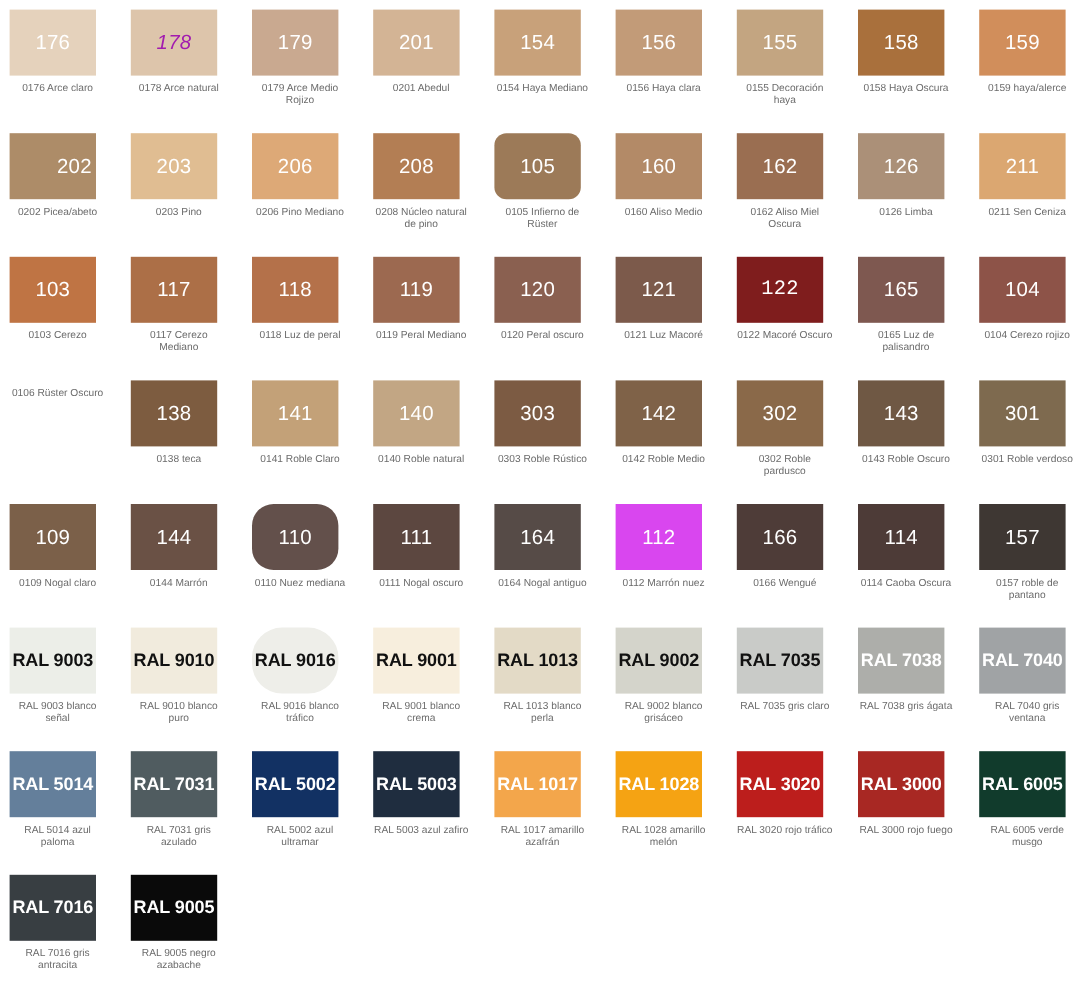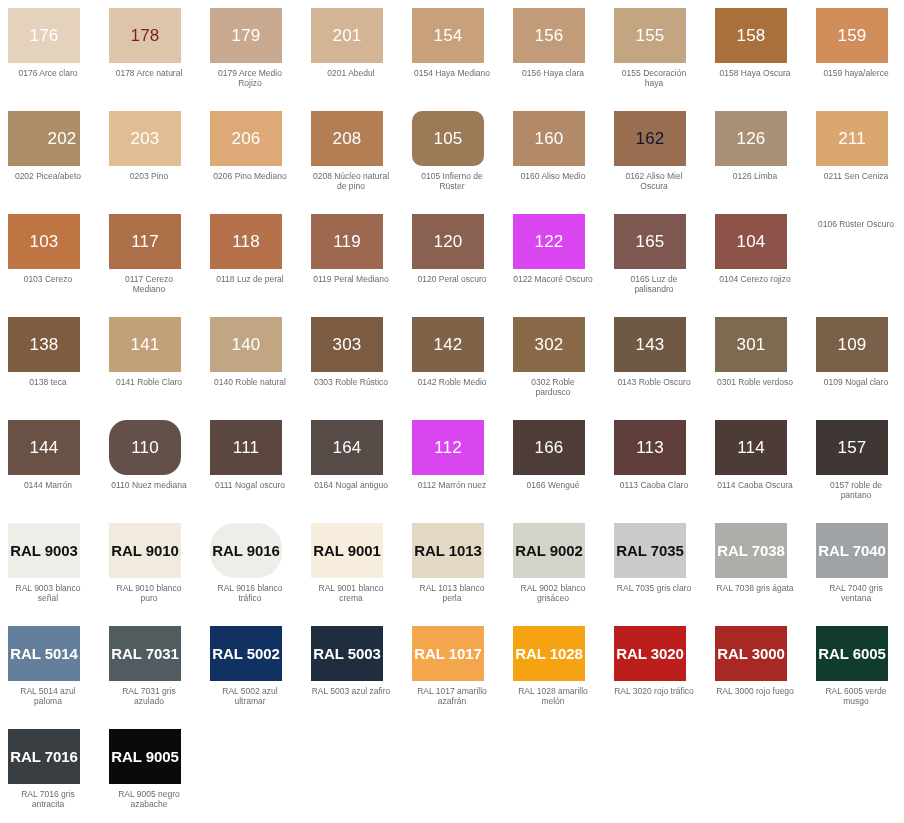--- a/index.html
+++ b/index.html
@@ -65,21 +65,21 @@
 
 <div id="palette-grid">
     <div class="swatch-cell">
       <div class="swatch-chip" style="background: rgb(229, 210, 188);">
         <span class="swatch-code" style="color: rgb(255, 255, 255);">176</span>
       </div>
       <div class="swatch-label">0176 Arce claro</div>
     </div>
     <div class="swatch-cell">
       <div class="swatch-chip" style="background: rgb(221, 197, 171);">
-        <span class="swatch-code" style="color: #7f1d1d;">178</span>
+        <span class="swatch-code" style="color: #a21caf; font-style: italic;">178</span>
       </div>
       <div class="swatch-label">0178 Arce natural</div>
     </div>
     <div class="swatch-cell">
       <div class="swatch-chip" style="background: rgb(201, 169, 144);">
         <span class="swatch-code" style="color: rgb(255, 255, 255);">179</span>
       </div>
       <div class="swatch-label">0179 Arce Medio Rojizo</div>
     </div>
     <div class="swatch-cell">
@@ -149,21 +149,21 @@
       <div class="swatch-label">0105 Infierno de Rüster</div>
     </div>
     <div class="swatch-cell">
       <div class="swatch-chip" style="background: rgb(179, 138, 103);">
         <span class="swatch-code" style="color: rgb(255, 255, 255);">160</span>
       </div>
       <div class="swatch-label">0160 Aliso Medio</div>
     </div>
     <div class="swatch-cell">
       <div class="swatch-chip" style="background: rgb(154, 110, 81);">
-        <span class="swatch-code" style="color: #0f172a;">162</span>
+        <span class="swatch-code" style="color: #ffffff;">162</span>
       </div>
       <div class="swatch-label">0162 Aliso Miel Oscura</div>
     </div>
     <div class="swatch-cell">
       <div class="swatch-chip" style="background: rgb(171, 144, 120);">
         <span class="swatch-code" style="color: rgb(255, 255, 255);">126</span>
       </div>
       <div class="swatch-label">0126 Limba</div>
     </div>
     <div class="swatch-cell">
@@ -196,21 +196,27 @@
       </div>
       <div class="swatch-label">0119 Peral Mediano</div>
     </div>
     <div class="swatch-cell">
       <div class="swatch-chip" style="background: rgb(138, 96, 80);">
         <span class="swatch-code" style="color: rgb(255, 255, 255);">120</span>
       </div>
       <div class="swatch-label">0120 Peral oscuro</div>
     </div>
     <div class="swatch-cell">
-      <div class="swatch-chip" style="background: #d946ef;">
+      <div class="swatch-chip" style="background: rgb(124, 90, 75);">
+        <span class="swatch-code" style="color: rgb(255, 255, 255);">121</span>
+      </div>
+      <div class="swatch-label">0121 Luz Macoré</div>
+    </div>
+    <div class="swatch-cell">
+      <div class="swatch-chip" style="background: #7f1d1d; font-family: Liberation Mono, monospace;">
         <span class="swatch-code" style="color: rgb(255, 255, 255);">122</span>
       </div>
       <div class="swatch-label">0122 Macoré Oscuro</div>
     </div>
     <div class="swatch-cell">
       <div class="swatch-chip" style="background: rgb(126, 88, 80);">
         <span class="swatch-code" style="color: rgb(255, 255, 255);">165</span>
       </div>
       <div class="swatch-label">0165 Luz de palisandro</div>
     </div>
@@ -307,26 +313,20 @@
       </div>
       <div class="swatch-label">0112 Marrón nuez</div>
     </div>
     <div class="swatch-cell">
       <div class="swatch-chip" style="background: rgb(78, 60, 56);">
         <span class="swatch-code" style="color: rgb(255, 255, 255);">166</span>
       </div>
       <div class="swatch-label">0166 Wengué</div>
     </div>
     <div class="swatch-cell">
-      <div class="swatch-chip" style="background: rgb(94, 61, 59);">
-        <span class="swatch-code" style="color: rgb(255, 255, 255);">113</span>
-      </div>
-      <div class="swatch-label">0113 Caoba Claro</div>
-    </div>
-    <div class="swatch-cell">
       <div class="swatch-chip" style="background: rgb(77, 59, 55);">
         <span class="swatch-code" style="color: rgb(255, 255, 255);">114</span>
       </div>
       <div class="swatch-label">0114 Caoba Oscura</div>
     </div>
     <div class="swatch-cell">
       <div class="swatch-chip" style="background: rgb(62, 55, 51);">
         <span class="swatch-code" style="color: rgb(255, 255, 255);">157</span>
       </div>
       <div class="swatch-label">0157 roble de pantano</div>

